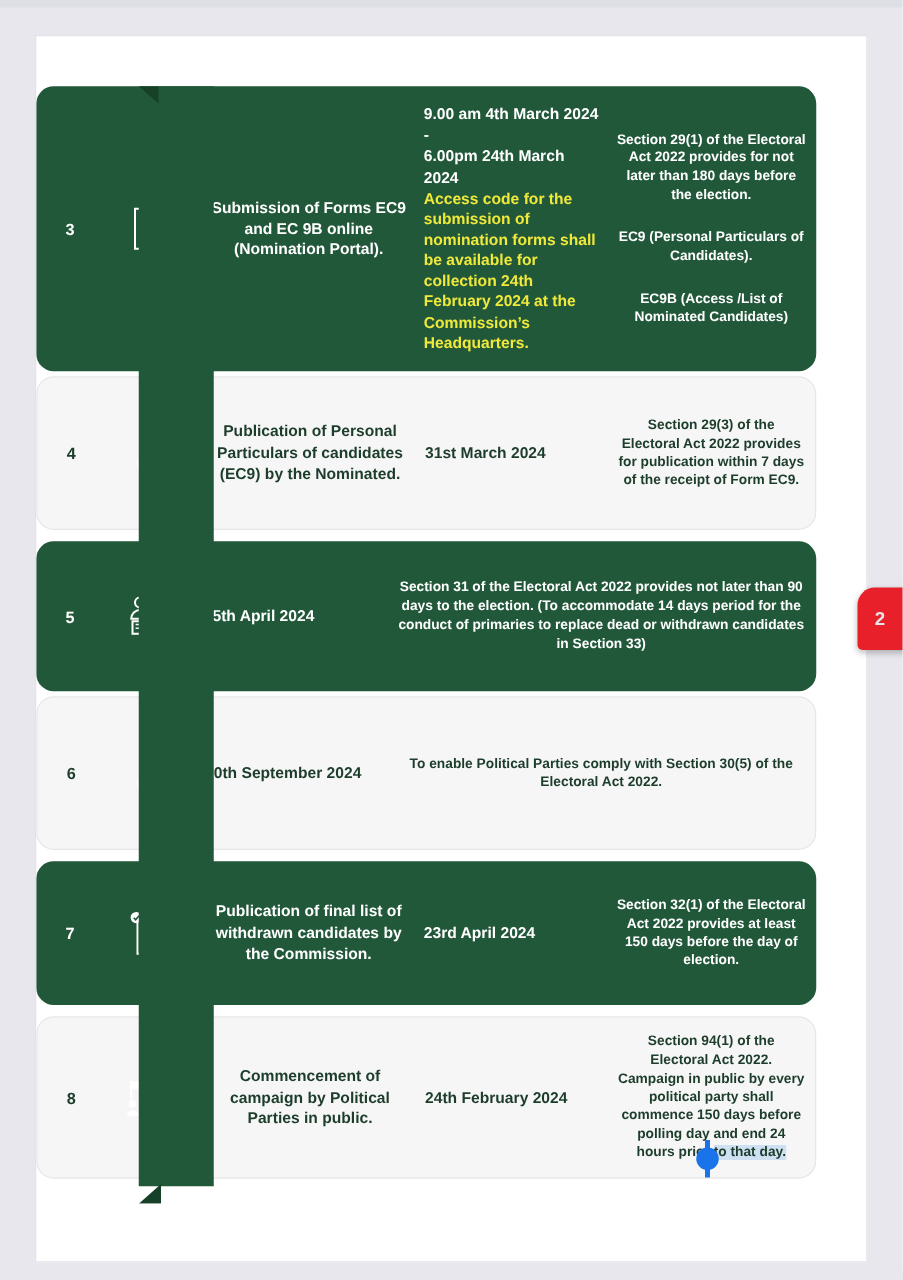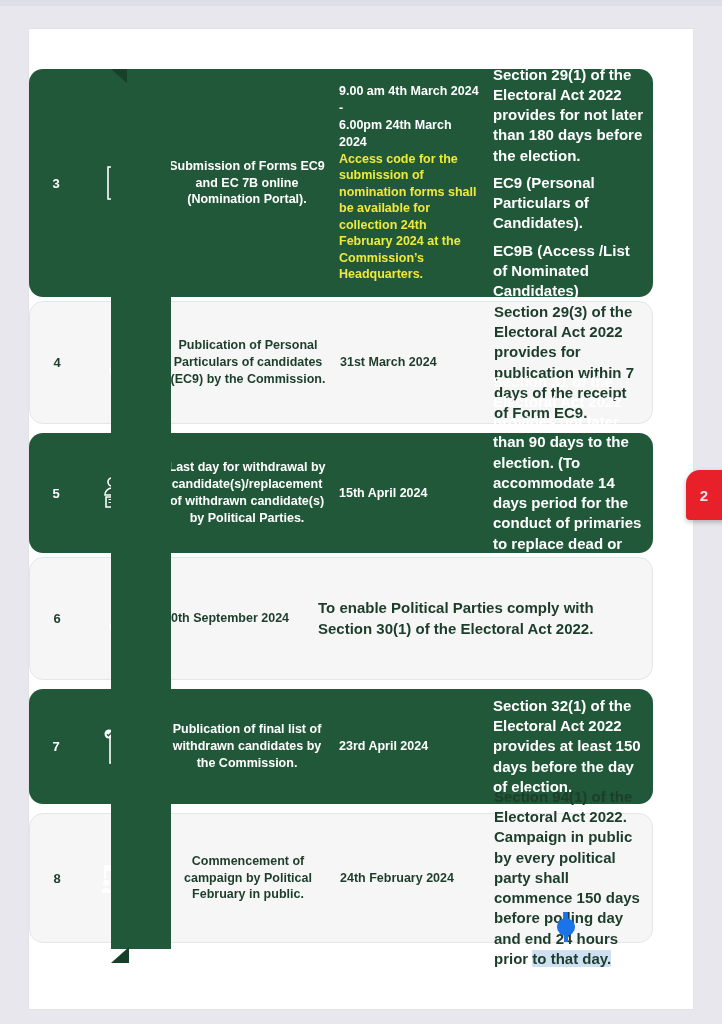--- a/index.html
+++ b/index.html
@@ -137,21 +137,22 @@
   .row-date {
     width: 150px;
     flex: 0 0 150px;
     font-size: 12.5px;
     font-weight: bold;
     line-height: 1.35;
     padding: 0 4px;
   }
   .row-remark {
     flex: 1 1 auto;
-    font-size: 15px;
+    text-align: center;
+    font-size: 11px;
     font-weight: bold;
     line-height: 1.35;
     padding: 0 8px;
   }
 
   .row.dark .row-activity,
   .row.dark .row-date,
   .row.dark .row-remark { color: #ffffff; }
 
   .row.light .row-activity,
@@ -159,21 +160,21 @@
   .row.light .row-remark { color: #1d3d2b; }
 
   .date-note {
     display: block;
     color: #efe93b;
     font-size: 12.5px;
     font-weight: bold;
     line-height: 1.32;
   }
   .remark-para { display: block; }
-  .remark-para + .remark-para { margin-top: 7px; }
+  .remark-para + .remark-para { margin-top: 19px; }
 
   
   .sel-hl {
     background: #cfe0f3;
     border-radius: 1px;
   }
   .sel-handle {
     position: absolute;
     z-index: 30;
     pointer-events: none;
@@ -237,21 +238,21 @@
             <circle cx="11" cy="15" r="3" fill="#fff" stroke="none"></circle>
             <path d="M7.5 21c0-2 1.6-3 3.5-3s3.5 1 3.5 3z" fill="#fff" stroke="none"></path>
             <rect x="18" y="14" width="9" height="1.8" fill="#fff" stroke="none"></rect>
             <rect x="18" y="18" width="7" height="1.8" fill="#fff" stroke="none"></rect>
             <circle cx="11" cy="25" r="3" fill="#fff" stroke="none"></circle>
             <path d="M7.5 31c0-2 1.6-3 3.5-3s3.5 1 3.5 3z" fill="#fff" stroke="none"></path>
             <rect x="18" y="24" width="9" height="1.8" fill="#fff" stroke="none"></rect>
             <rect x="18" y="28" width="7" height="1.8" fill="#fff" stroke="none"></rect>
           </svg>
         </div>
-        <div class="row-activity">Submission of Forms EC9 and EC 7B online (Nomination Portal).</div>
+        <div class="row-activity">Submission of Forms EC9 and EC 9B online (Nomination Portal).</div>
         <div class="row-date">
           <span>9.00 am 4th March 2024</span><br>
           <span>-</span><br>
           <span>6.00pm 24th March 2024</span>
           <span class="date-note">Access code for the submission of nomination forms shall be available for collection 24th February 2024 at the Commission’s Headquarters.</span>
         </div>
         <div class="row-remark">
           <span class="remark-para">Section 29(1) of the Electoral Act 2022 provides for not later than 180 days before the election.</span>
           <span class="remark-para">EC9 (Personal Particulars of   Candidates).</span>
           <span class="remark-para">EC9B (Access /List of Nominated Candidates)</span>
@@ -261,61 +262,60 @@
       <div class="row light" style="top:272px; height:123px;">
         <div class="row-num">4</div>
         <div class="row-icon">
           <svg width="36" height="36" viewBox="0 0 36 36" fill="none" stroke="#fff" stroke-width="1.7">
             <path d="M9 8v18h17V8"></path>
             <path d="M9 8c0-1.6 1.3-2.6 2.5-1.6C12.6 7.3 13.6 7.3 14.6 6.4c1-.9 2-.9 3 0 1 .9 2 .9 3 0 1-.9 2-.9 3 0 1 .9 2 .9 3 0 1.2-1 2.4 0 2.4 1.6"></path>
             <path d="M12.5 12h11M12.5 15.5h11M12.5 19h11" stroke-width="1.4"></path>
             <path d="M6 24h16c0 3.4-2.1 5.6-5.4 5.6H10.8C8 29.6 6 27.6 6 24z"></path>
           </svg>
         </div>
-        <div class="row-activity">Publication of Personal Particulars of candidates (EC9) by the Commission.</div>
+        <div class="row-activity">Publication of Personal Particulars of candidates (EC9) by the Nominated.</div>
         <div class="row-date">31st March 2024</div>
         <div class="row-remark">
           <span class="remark-para">Section 29(3) of the Electoral Act 2022 provides for publication within 7 days of the receipt of Form EC9.</span>
         </div>
       </div>
 
       <div class="row dark" style="top:404px; height:120px;">
         <div class="row-num">5</div>
         <div class="row-icon">
           <svg width="42" height="36" viewBox="0 0 42 36" fill="none" stroke="#fff" stroke-width="1.6">
             <circle cx="12" cy="7" r="4"></circle>
             <path d="M5 20c0-4 3.2-7 7-7s7 3 7 7z"></path>
             <path d="M6 22h12v10H6z"></path>
             <path d="M8.5 24.5h7M8.5 27.5h7" stroke-width="1.2"></path>
             <circle cx="30" cy="7" r="4"></circle>
             <path d="M23 12h14l-2 5h-10z"></path>
             <path d="M24 18h12v14H24z"></path>
             <path d="M26.5 20v10M29.5 20v10M32.5 20v10" stroke-width="1.2"></path>
           </svg>
         </div>
-        <div class="row-activity">Last day for withdrawal by candidate(s)/replacement of withdrawn candidate(s) by Political Parties.</div>
         <div class="row-date">15th April 2024</div>
         <div class="row-remark">
           <span class="remark-para">Section 31 of the Electoral Act 2022 provides not later than 90 days to the election. (To accommodate 14 days period for the conduct of primaries to replace dead or withdrawn candidates in Section 33)</span>
         </div>
       </div>
 
       <div class="row light" style="top:528px; height:123px;">
         <div class="row-num">6</div>
         <div class="row-icon">
           <svg width="36" height="36" viewBox="0 0 36 36" fill="none" stroke="#fff" stroke-width="1.7">
             <path d="M9 8v18h17V8"></path>
             <path d="M9 8c0-1.6 1.3-2.6 2.5-1.6C12.6 7.3 13.6 7.3 14.6 6.4c1-.9 2-.9 3 0 1 .9 2 .9 3 0 1-.9 2-.9 3 0 1 .9 2 .9 3 0 1.2-1 2.4 0 2.4 1.6"></path>
             <path d="M12.5 12h11M12.5 15.5h11M12.5 19h11" stroke-width="1.4"></path>
             <path d="M6 24h16c0 3.4-2.1 5.6-5.4 5.6H10.8C8 29.6 6 27.6 6 24z"></path>
           </svg>
         </div>
         <div class="row-date">20th September 2024</div>
         <div class="row-remark">
-          <span class="remark-para">To enable Political Parties comply with Section 30(1) of the Electoral Act 2022.</span>
+          <span class="remark-para">To enable Political Parties comply with Section 30(5) of the Electoral Act 2022.</span>
         </div>
       </div>
 
       <div class="row dark" style="top:660px; height:115px;">
         <div class="row-num">7</div>
         <div class="row-icon">
           <svg width="36" height="38" viewBox="0 0 36 38" fill="none" stroke="#fff" stroke-width="1.6">
             <path d="M7 6h16l7 7v22H7z"></path>
             <path d="M23 6v7h7"></path>
             <circle cx="6" cy="6" r="4.5" fill="#fff" stroke="none"></circle>
@@ -350,21 +350,21 @@
             <circle cx="7" cy="22" r="3"></circle>
             <path d="M2.4 32c0-3 2-4.8 4.6-4.8S11.6 29 11.6 32z"></path>
             <circle cx="16" cy="21" r="3"></circle>
             <path d="M11.4 31c0-3 2-4.8 4.6-4.8S20.6 28 20.6 31z"></path>
             <circle cx="25" cy="21" r="3"></circle>
             <path d="M20.4 31c0-3 2-4.8 4.6-4.8S29.6 28 29.6 31z"></path>
             <circle cx="34" cy="22" r="3"></circle>
             <path d="M29.4 32c0-3 2-4.8 4.6-4.8S38.6 29 38.6 32z"></path>
           </svg>
         </div>
-        <div class="row-activity">Commencement of campaign by Political February in public.</div>
+        <div class="row-activity">Commencement of campaign by Political Parties in public.</div>
         <div class="row-date">24th February 2024</div>
         <div class="row-remark">
           <span>Section 94(1) of the Electoral Act 2022. Campaign in public by every political party shall commence 150 days before polling day and end 24 hours prior </span><span class="sel-hl">to that day.</span>
         </div>
       </div>
 
       <div class="sel-handle" style="left:528px; top:883px; width:18px; height:34px;">
         <div class="stem"></div>
         <div class="bulb"></div>
       </div>

